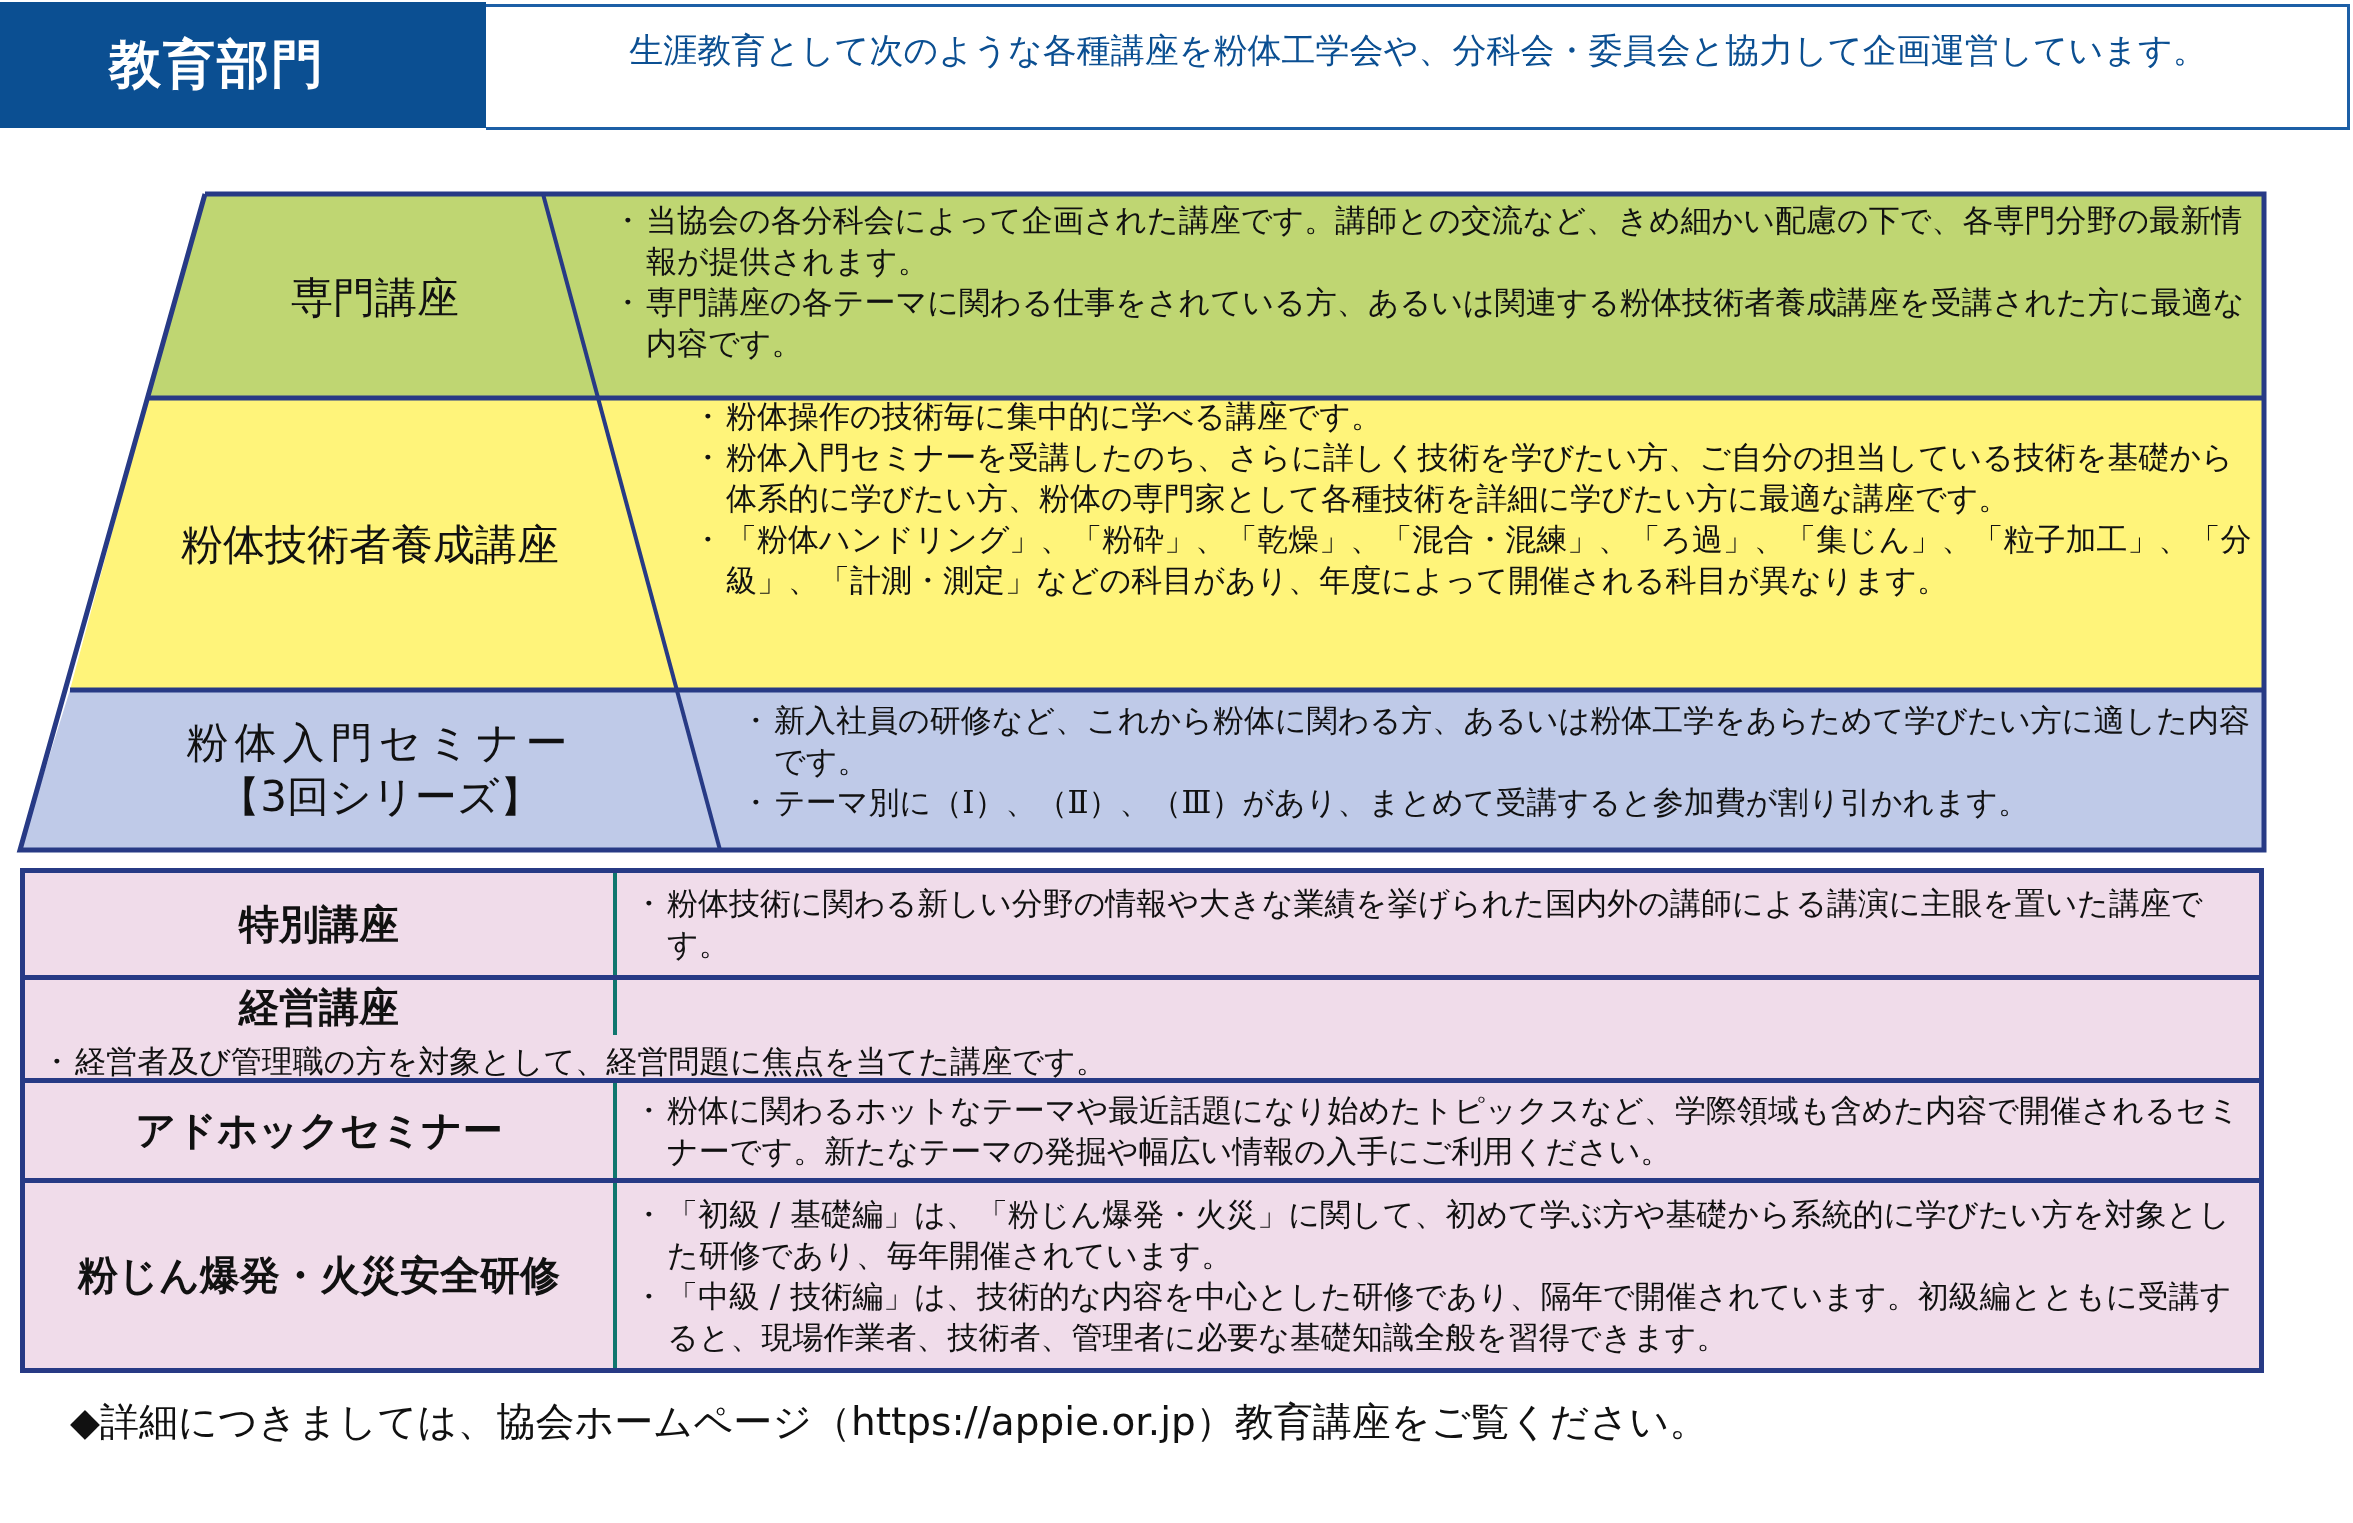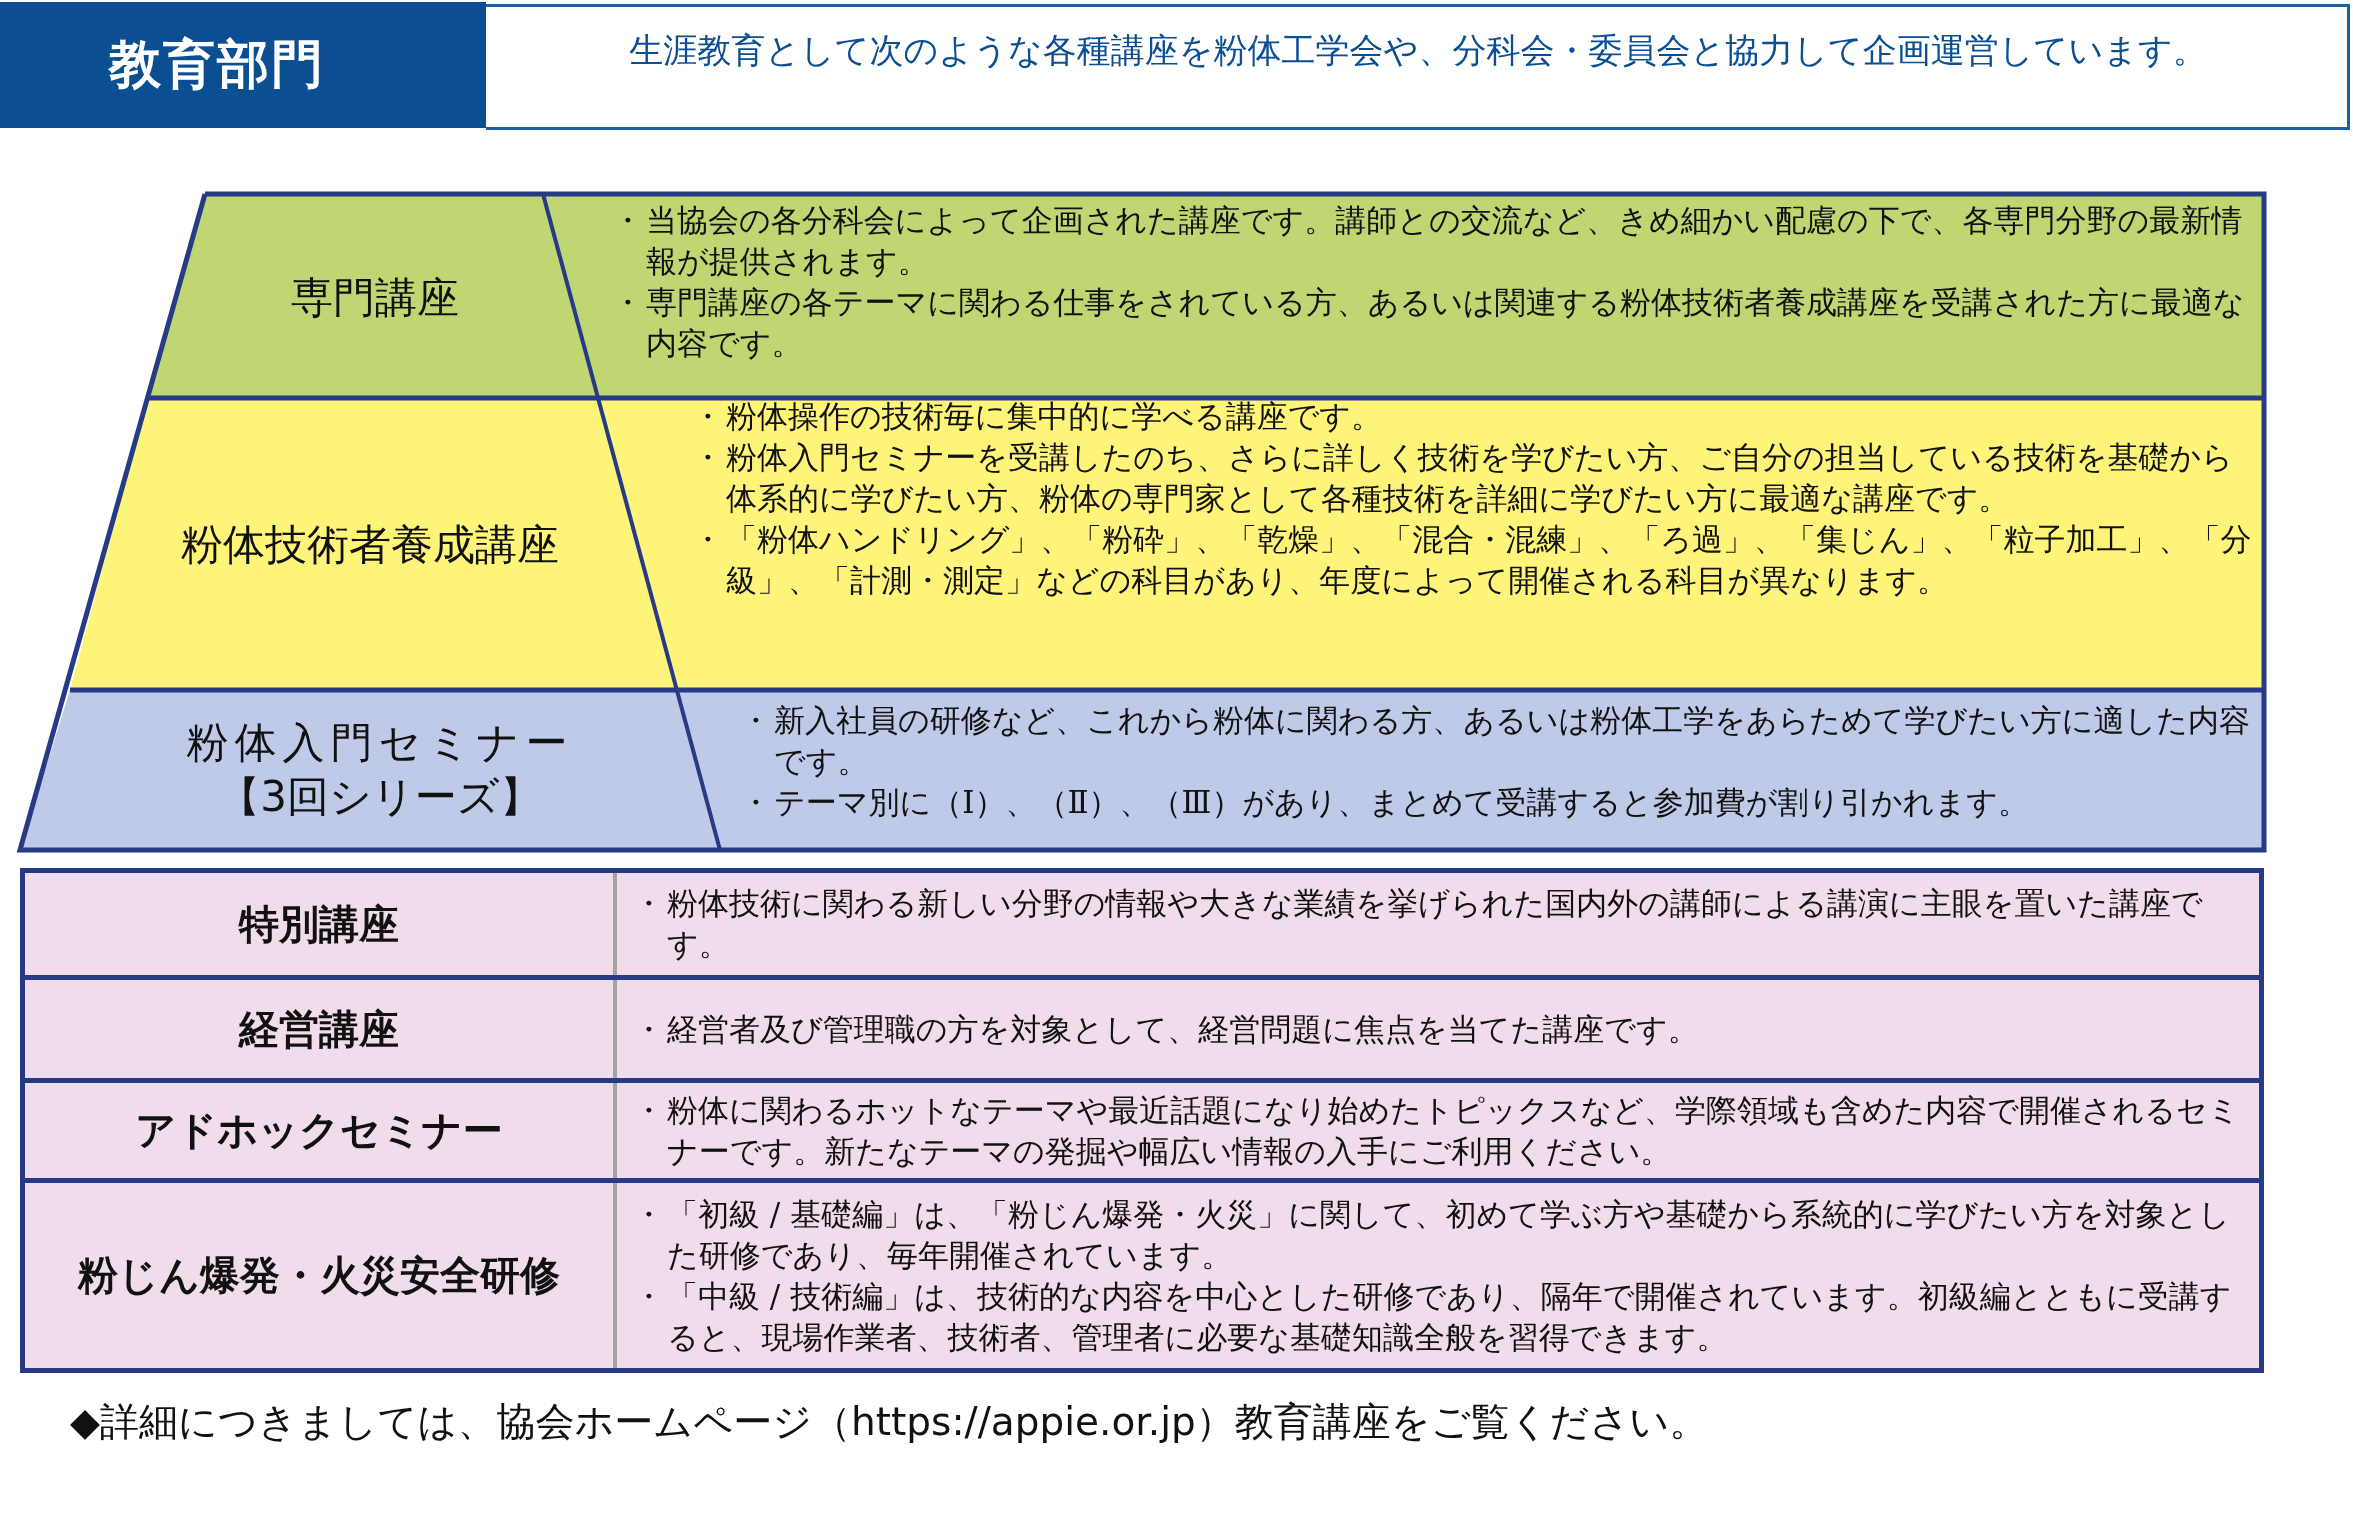--- a/index.html
+++ b/index.html
@@ -17,21 +17,21 @@
   svg.pyr { position:absolute; left:0; top:0; }
   .row-label { position:absolute; display:flex; flex-direction:column; align-items:center; justify-content:center; text-align:center;
                font-family:"DejaVu Sans","Liberation Sans",sans-serif; font-weight:normal; color:#111; }
   .row-text { position:absolute; font-size:31px; line-height:41px; color:#111; }
   .row-text .item { display:block; padding-left:34px; text-indent:-34px; }
   .row-text .item::before { content:"・"; display:inline-block; width:34px; text-indent:0; }
   
   .ltable { position:absolute; left:20px; top:868px; width:2244px; border:5px solid #273a85; box-sizing:border-box; background:#f0dcea; }
   .lrow { display:flex; border-top:5px solid #273a85; box-sizing:border-box; }
   .lrow:first-child { border-top:none; }
-  .lcell-h { width:592px; border-right:4px solid #a3a3a3; display:flex; align-items:center; justify-content:center;
+  .lcell-h { width:592px; border-right:4px solid #0f766e; display:flex; align-items:center; justify-content:center;
              font-family:"DejaVu Sans","Liberation Sans",sans-serif; font-weight:bold; font-size:40px; box-sizing:border-box; }
   .lcell-d { flex:1; padding:6px 8px 6px 16px; display:flex; flex-direction:column; justify-content:center; font-size:31px; line-height:41px; }
   .lcell-d .item { display:block; padding-left:34px; text-indent:-34px; }
   .lcell-d .item::before { content:"・"; display:inline-block; width:34px; text-indent:0; }
   .footer { left:70px; top:1395px; font-family:"DejaVu Sans","Liberation Sans",sans-serif; font-size:39px; color:#111; }
 </style>
 </head>
 <body>
 
 <div class="abs hdr-title-box"></div>
@@ -80,21 +80,21 @@
   <span class="item">テーマ別に（Ⅰ）、（Ⅱ）、（Ⅲ）があり、まとめて受講すると参加費が割り引かれます。</span>
 </div>
 
 <div class="ltable">
   <div class="lrow" style="height:102px;">
     <div class="lcell-h">特別講座</div>
     <div class="lcell-d">
       <span class="item">粉体技術に関わる新しい分野の情報や大きな業績を挙げられた国内外の講師による講演に主眼を置いた講座です。</span>
     </div>
   </div>
-  <div class="lrow" style="height:103px;">
+  <div class="lrow" style="height:103px;flex-direction:column;">
     <div class="lcell-h">経営講座</div>
     <div class="lcell-d">
       <span class="item">経営者及び管理職の方を対象として、経営問題に焦点を当てた講座です。</span>
     </div>
   </div>
   <div class="lrow" style="height:100px;">
     <div class="lcell-h">アドホックセミナー</div>
     <div class="lcell-d">
       <span class="item">粉体に関わるホットなテーマや最近話題になり始めたトピックスなど、学際領域も含めた内容で開催されるセミナーです。新たなテーマの発掘や幅広い情報の入手にご利用ください。</span>
     </div>

